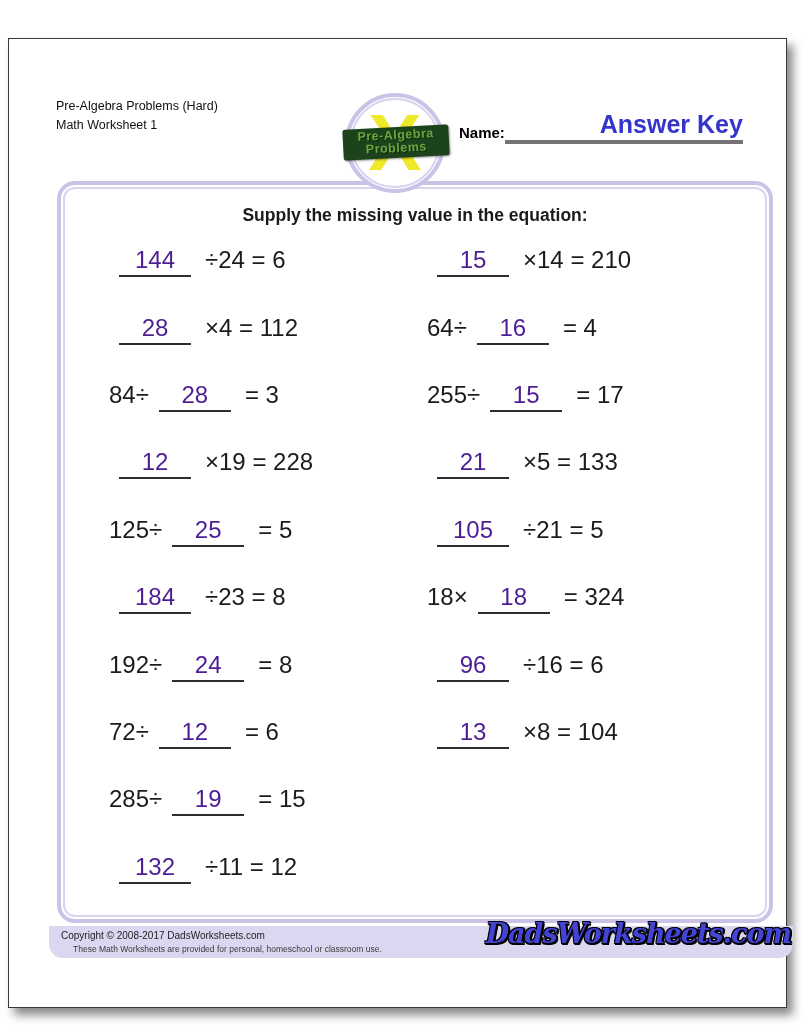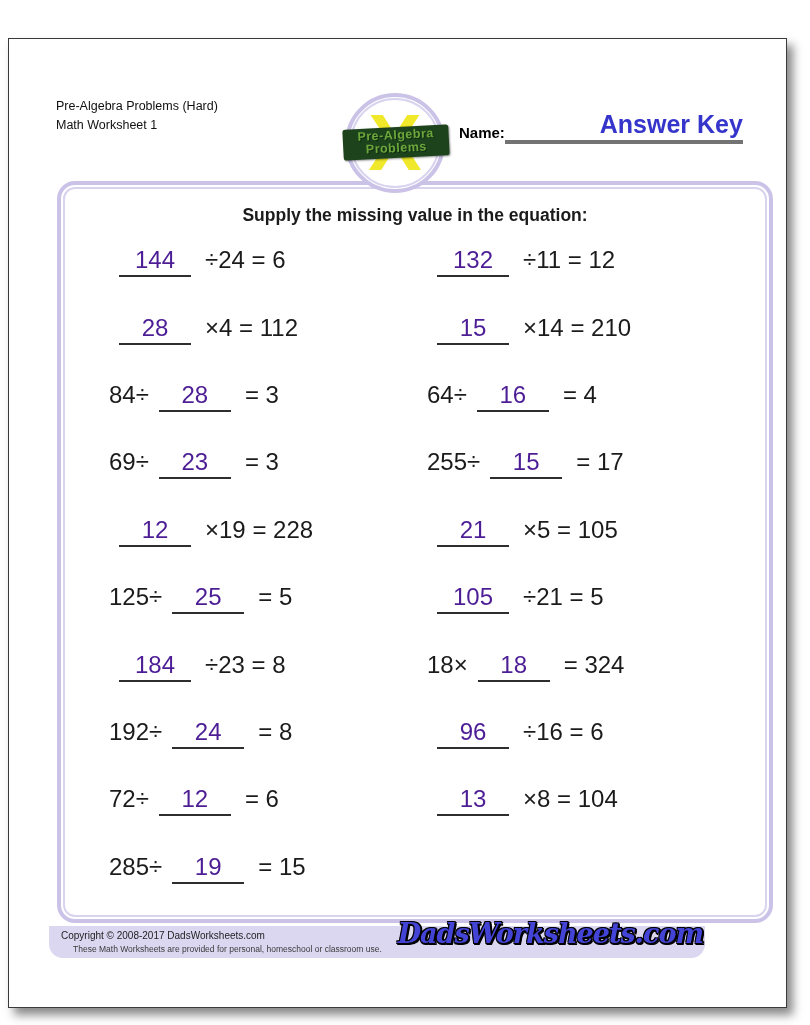--- a/index.html
+++ b/index.html
@@ -46,21 +46,21 @@
           grid-auto-rows:67.4px; align-items:center; grid-auto-flow:column;
           grid-template-rows:repeat(10, 67.4px); margin-top:2px; }
   .problem { font-size:24px; color:#1b1b1b; white-space:nowrap; }
   .blank { display:inline-block; min-width:72px; text-align:center;
            border-bottom:2px solid #2e2e2e; padding:0 8px 1px; margin:0 12px 0 10px;
            color:#4c1d95; }
   .prefix:empty { display:none; }
   .suffix { margin-left:2px; }
 
   
-  .footerbar { position:absolute; left:40px; top:887px; width:656px; height:32px;
+  .footerbar { position:absolute; left:40px; top:887px; width:744px; height:32px;
                background:#dbd7f1; border-radius:0 0 14px 14px;text-align:center; }
   .copy1 { position:absolute; left:12px; top:4px; font-size:10px; color:#222; }
   .copy2 { position:absolute; left:24px; top:18px; font-size:8.5px; color:#3a3a3a; }
   .brand { position:absolute; right:2px; top:-8px;
            font-family:"DejaVu Serif", serif; font-style:italic; font-weight:bold;
            font-size:27px; color:#4343d6; letter-spacing:-1px;
            text-shadow:2px 2px 0 #000, -1px -1px 0 #000, 1px -1px 0 #000,
                        -1px 1px 0 #000, 2px 0 0 #000, 0 2px 0 #000; }
 </style>
 </head>
@@ -89,33 +89,32 @@
 
   <div class="sheet">
     <div class="sheet-ring"></div>
     <div class="sheet-content">
       <div class="instruction">Supply the missing value in the equation:</div>
       <div class="grid">
 
         <div class="problem"><span class="blank"><span>144</span></span><span class="suffix">÷24 = 6</span></div>
         <div class="problem"><span class="blank"><span>28</span></span><span class="suffix">×4 = 112</span></div>
         <div class="problem"><span class="prefix">84÷</span><span class="blank"><span>28</span></span><span class="suffix">= 3</span></div>
-        <div class="problem"><span class="prefix">69÷</span><span class="blank"><span>23</span></span><span class="suffix">= 3</span></div>
         <div class="problem"><span class="blank"><span>12</span></span><span class="suffix">×19 = 228</span></div>
         <div class="problem"><span class="prefix">125÷</span><span class="blank"><span>25</span></span><span class="suffix">= 5</span></div>
         <div class="problem"><span class="blank"><span>184</span></span><span class="suffix">÷23 = 8</span></div>
         <div class="problem"><span class="prefix">192÷</span><span class="blank"><span>24</span></span><span class="suffix">= 8</span></div>
         <div class="problem"><span class="prefix">72÷</span><span class="blank"><span>12</span></span><span class="suffix">= 6</span></div>
         <div class="problem"><span class="prefix">285÷</span><span class="blank"><span>19</span></span><span class="suffix">= 15</span></div>
 
         <div class="problem"><span class="blank"><span>132</span></span><span class="suffix">÷11 = 12</span></div>
         <div class="problem"><span class="blank"><span>15</span></span><span class="suffix">×14 = 210</span></div>
         <div class="problem"><span class="prefix">64÷</span><span class="blank"><span>16</span></span><span class="suffix">= 4</span></div>
         <div class="problem"><span class="prefix">255÷</span><span class="blank"><span>15</span></span><span class="suffix">= 17</span></div>
-        <div class="problem"><span class="blank"><span>21</span></span><span class="suffix">×5 = 105</span></div>
+        <div class="problem"><span class="blank"><span>21</span></span><span class="suffix">×5 = 133</span></div>
         <div class="problem"><span class="blank"><span>105</span></span><span class="suffix">÷21 = 5</span></div>
         <div class="problem"><span class="prefix">18×</span><span class="blank"><span>18</span></span><span class="suffix">= 324</span></div>
         <div class="problem"><span class="blank"><span>96</span></span><span class="suffix">÷16 = 6</span></div>
         <div class="problem"><span class="blank"><span>13</span></span><span class="suffix">×8 = 104</span></div>
 
       </div>
     </div>
   </div>
 
   <div class="footerbar">

